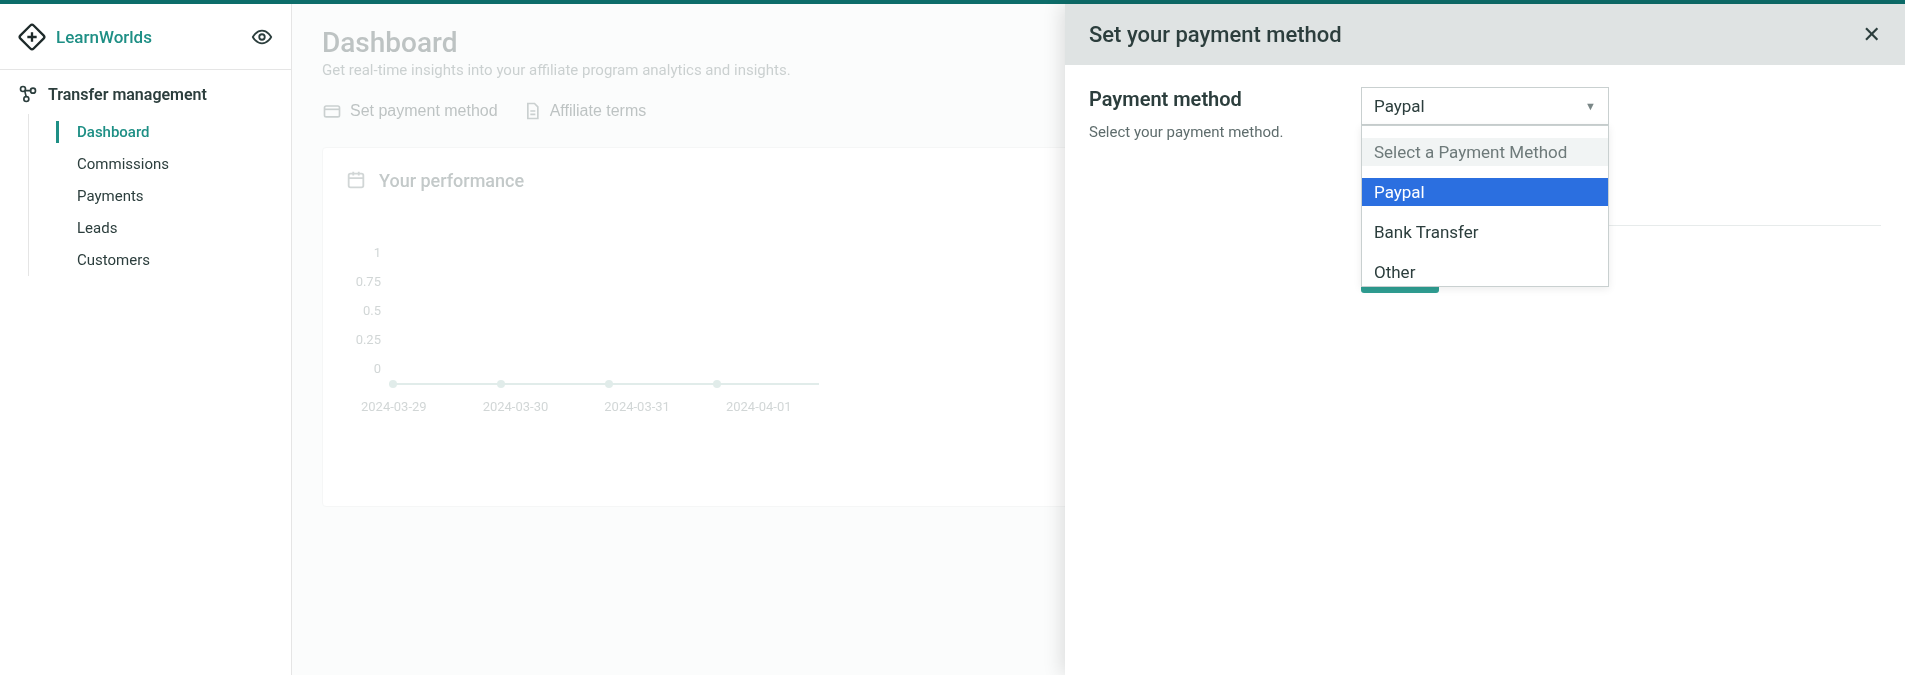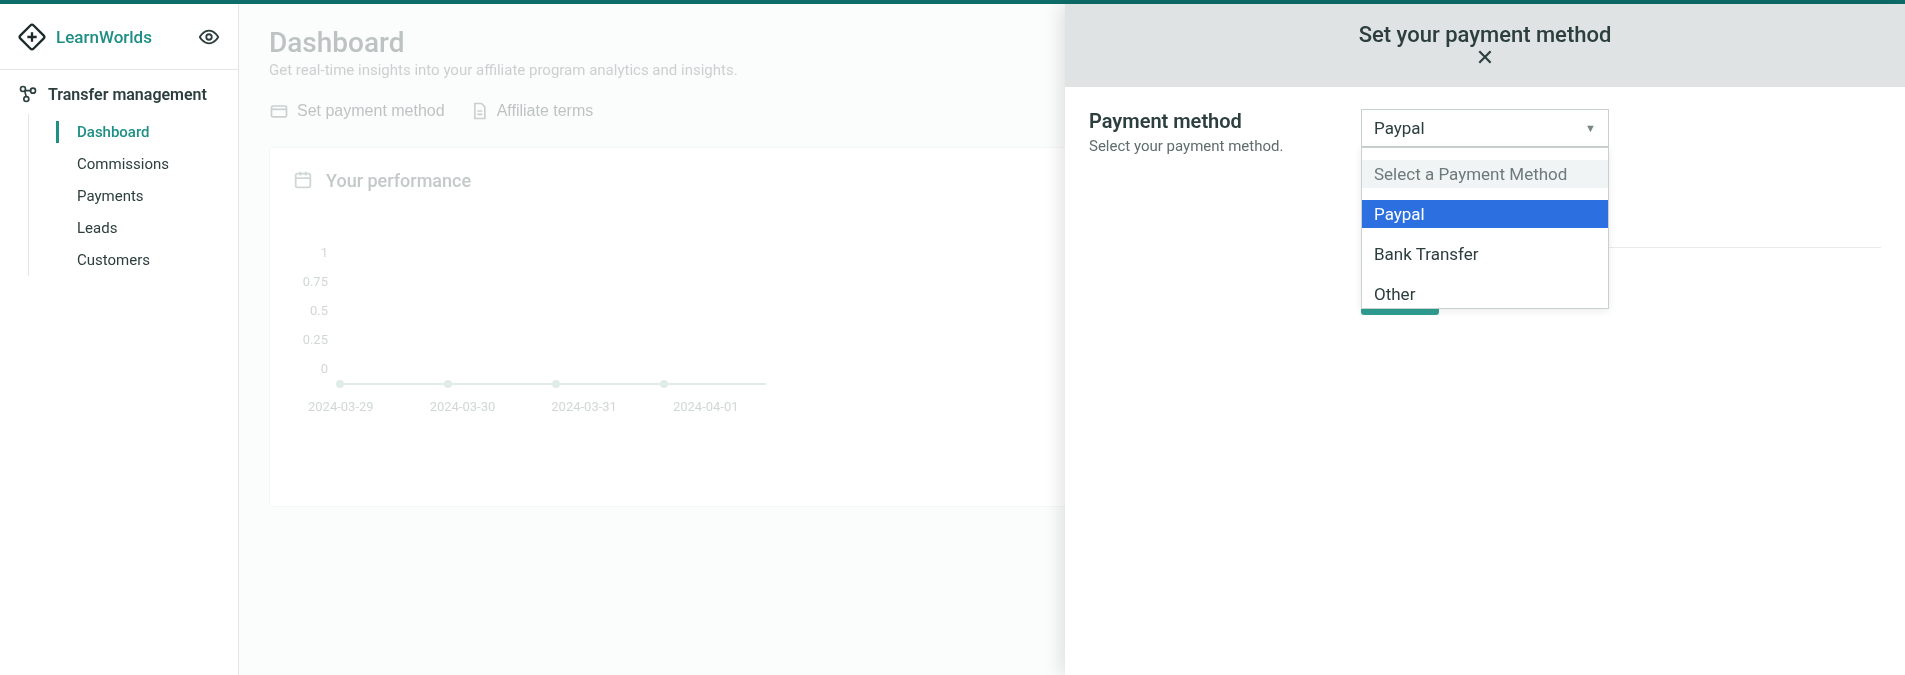--- a/index.html
+++ b/index.html
@@ -14,21 +14,21 @@
   .topbar {
     height: 4px;
     background: #0d6d6a;
     width: 100%;
   }
   .layout {
     display: flex;
     height: calc(100% - 4px);
   }
   .sidebar {
-    width: 239px;
+    width: 292px;
     border-right: 1px solid #e5e5e5;
     background: #fff;
   }
   .sidebar-header {
     display: flex;
     align-items: center;
     padding: 12px 18px;
     border-bottom: 1px solid #e5e5e5;
     height: 66px;
   }
@@ -203,21 +203,20 @@
     background: #fff;
     box-shadow: -4px 0 18px rgba(0,0,0,0.12);
     display:flex;
     flex-direction:column;
   }
   .panel-header {
     background: #dfe3e3;
     padding: 18px 24px;
     display:flex;
     align-items:center;
-    flex-direction:column;
   }
   .panel-title {
     font-size: 22px;
     color: #2c3e3d;
     font-weight:500;
     flex:1;
   }
   .close-btn {
     background:none;border:none;
     font-size:22px;
@@ -235,21 +234,21 @@
     width: 270px;
   }
   .field-label {
     font-size:20px;
     font-weight:600;
     color:#2c3e3d;
   }
   .field-desc {
     font-size:15px;
     color:#5f6d6d;
-    margin-top:4px;
+    margin-top:12px;
   }
   .panel-right {
     flex:1;
     position:relative;
   }
   .select-box {
     width: 248px;
     height: 38px;
     border: 1px solid #c9d0d0;
     display:flex;

